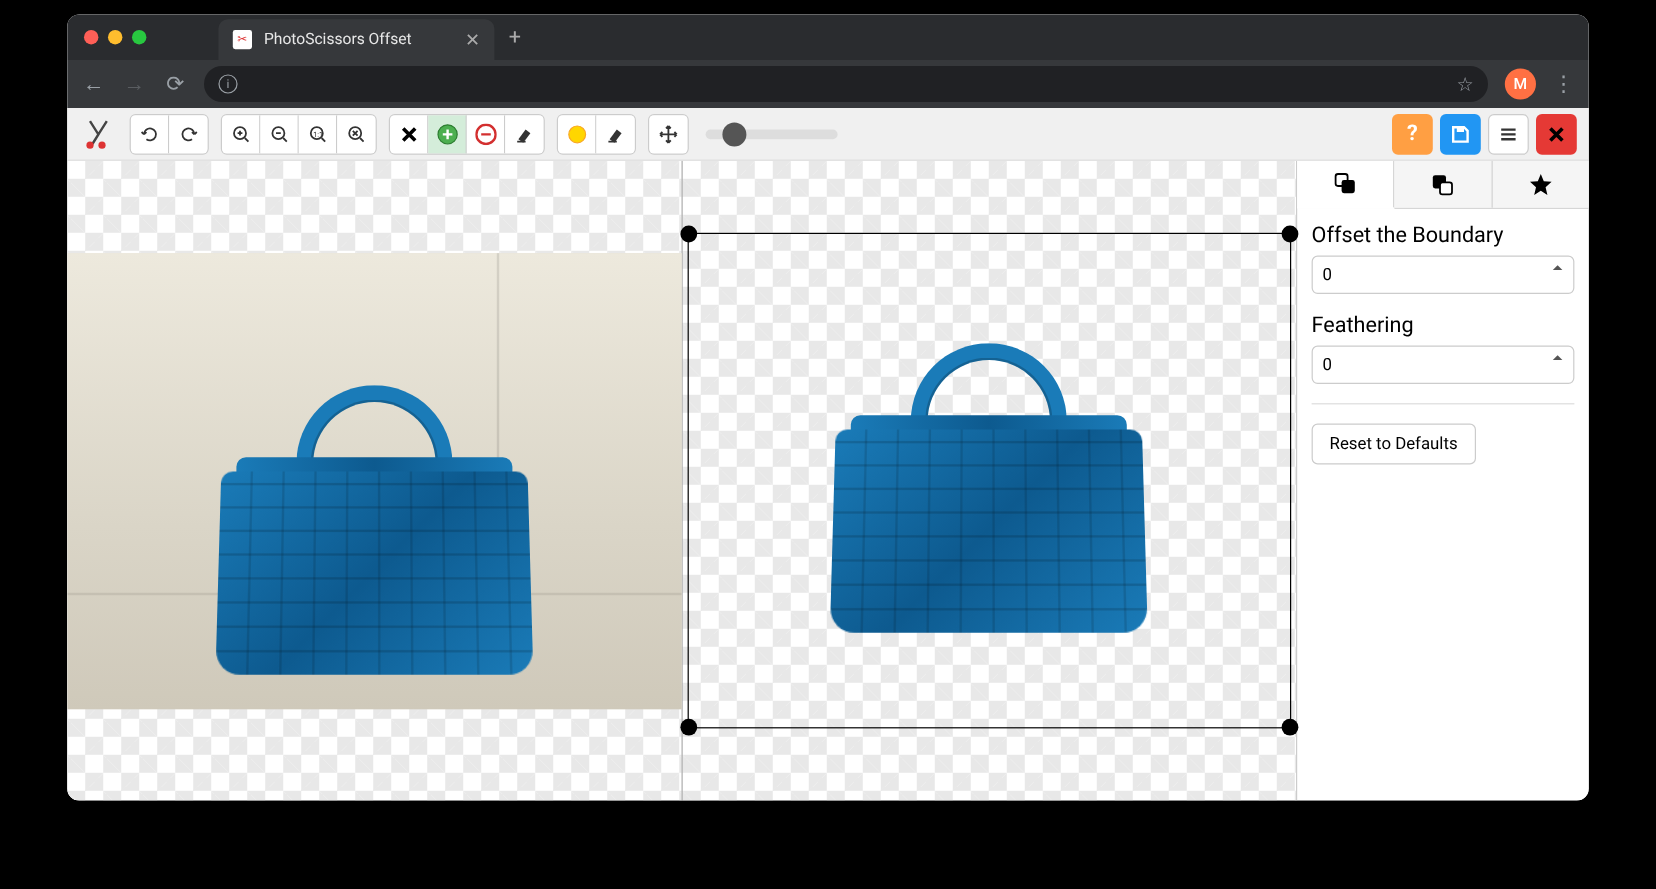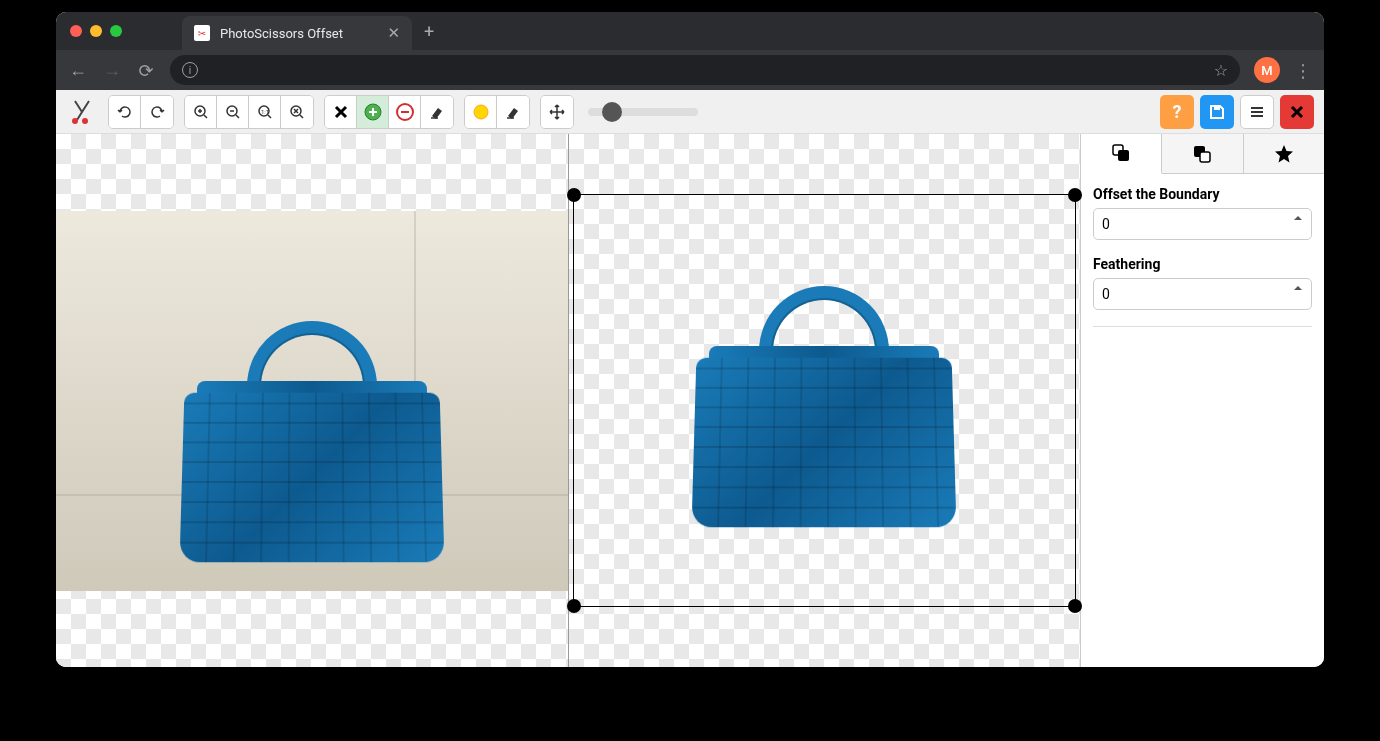--- a/index.html
+++ b/index.html
@@ -56,21 +56,21 @@
 .crop-handle{position:absolute;width:14px;height:14px;background:#000;border-radius:50%}
 .ch-tl{top:-7px;left:-7px}.ch-tr{top:-7px;right:-7px}.ch-bl{bottom:-7px;left:-7px}.ch-br{bottom:-7px;right:-7px}
 .sidebar{width:244px;border-left:1px solid #ccc;background:#fff;display:flex;flex-direction:column}
 .side-tabs{display:flex;height:40px;border-bottom:1px solid #ccc}
 .side-tab{flex:1;display:flex;align-items:center;justify-content:center;cursor:pointer;border-right:1px solid #ccc;font-size:18px}
 .side-tab:last-child{border-right:none}
 .side-tab.active{border-bottom:2px solid #fff;margin-bottom:-1px;background:#fff}
 .side-tab:not(.active){background:#f5f5f5}
 .side-body{padding:12px}
 .side-title{font-size:20px;font-weight:500;margin-bottom:12px}
-.field-label{font-size:14px;font-weight:700;margin-bottom:6px}
+.field-label{font-size:18px;font-weight:400;margin-bottom:6px}
 .sel{width:100%;height:32px;border:1px solid #ccc;border-radius:5px;padding:0 8px;font-size:14px;background:#fff;margin-bottom:16px;appearance:none;position:relative}
 .sel-wrap{position:relative;margin-bottom:16px}
 .sel-wrap::after{content:"";position:absolute;right:10px;top:8px;width:0;height:0;border-left:4px solid transparent;border-right:4px solid transparent;border-bottom:4px solid #555}
 .sel-wrap::before{content:"";position:absolute;right:10px;top:17px;width:0;height:0;border-left:4px solid transparent;border-right:4px solid transparent;border-top:4px solid #555}
 .sel-wrap .sel{margin-bottom:0}
 hr{border:none;border-top:1px solid #ddd;margin:8px 0 16px}
 .reset-btn{padding:8px 14px;border:1px solid #ccc;border-radius:5px;background:#fff;font-size:14px;cursor:pointer}
 svg{display:block}
 </style>
 </head>
@@ -284,17 +284,18 @@
       <div class="side-body">
         <div class="field-label">Offset the Boundary</div>
         <div class="sel-wrap">
           <input class="sel" value="0" style="">
         </div>
         <div class="field-label">Feathering</div>
         <div class="sel-wrap">
           <input class="sel" value="0" style="">
         </div>
         <hr>
+        <button class="reset-btn">Reset to Defaults</button>
       </div>
     </div>
   </div>
 
 </div>
 
 </body></html>

